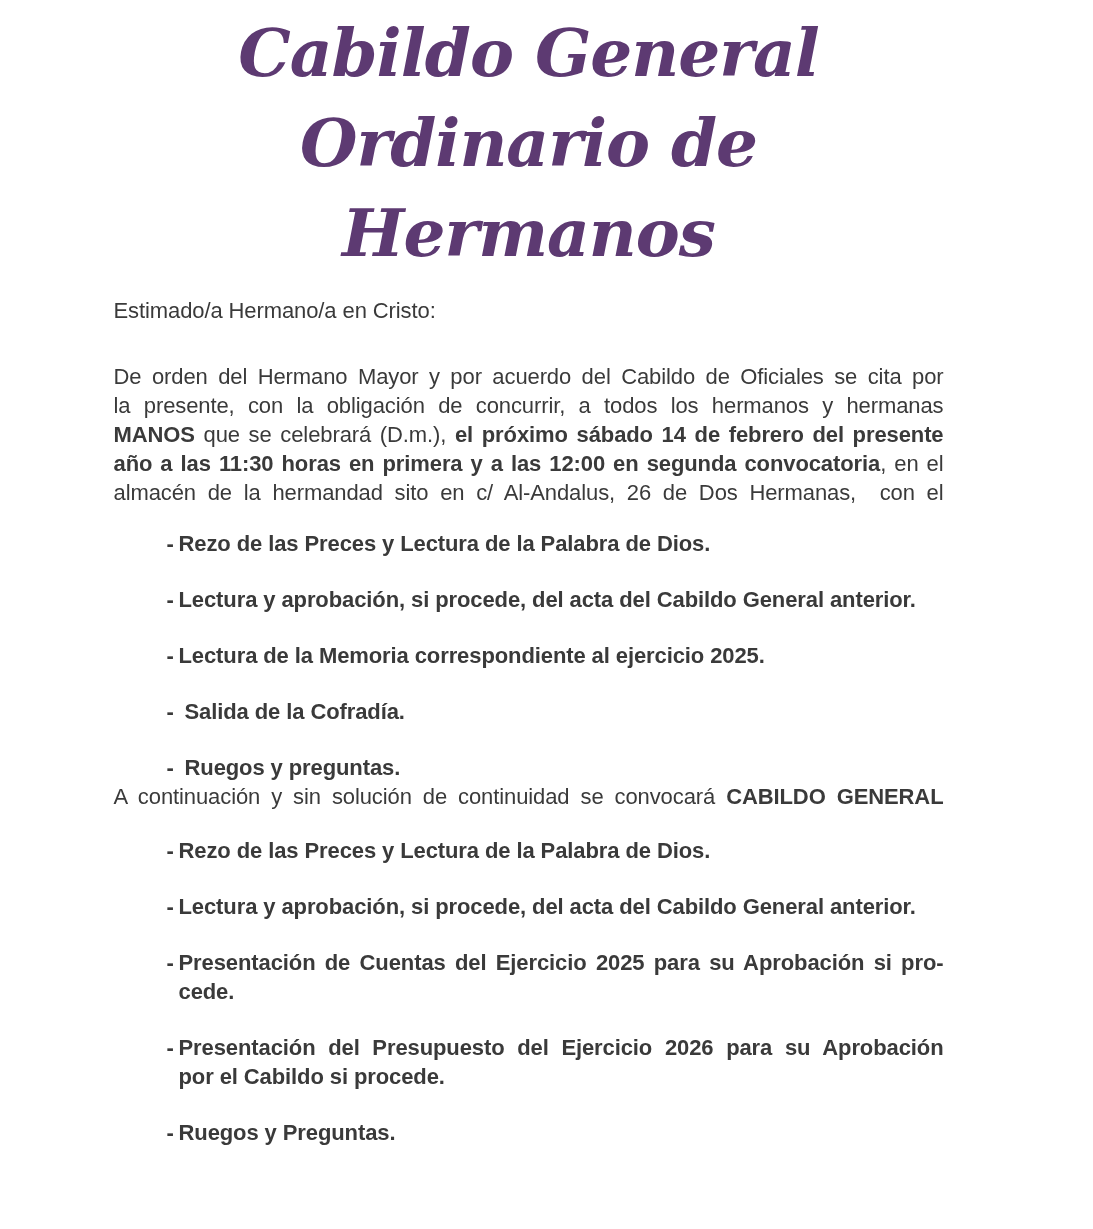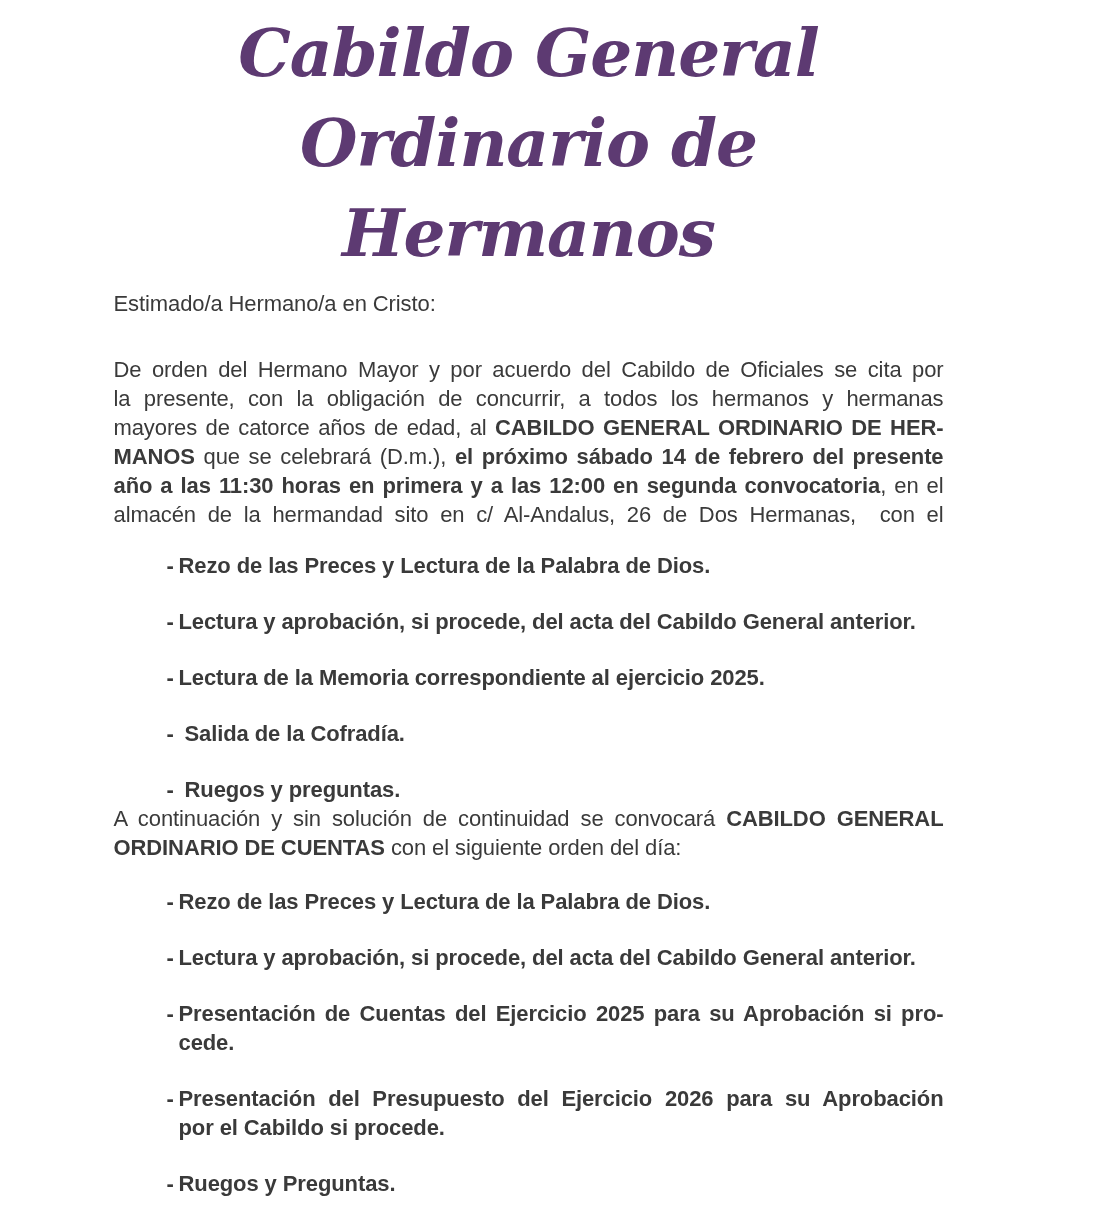--- a/index.html
+++ b/index.html
@@ -25,21 +25,21 @@
     margin: 0;
     text-align: center;
     font-family: "DejaVu Serif", "Liberation Serif", serif;
     font-style: italic;
     font-weight: 700;
     font-size: 66px;
     line-height: 90px;
     letter-spacing: -1px;
   }
   .title-line { display: block; }
-  .salutation { margin-top: 11px; }
+  .salutation { margin-top: 18px; }
   .paragraph { }
   .para-intro   { margin-top: 37px; }
   .para-cuentas { }
   .para-closing { margin-top: 14px; }
   .list-hermanos { margin-top: 22px; }
   .list-cuentas  { margin-top: 25px; }
   .line { white-space: normal; }
   .line.fill {
     text-align: justify;
     text-align-last: justify;
@@ -67,21 +67,20 @@
   <h1 class="doc-title" style="color: rgb(93, 58, 114);">
     <span class="title-line">Cabildo General</span>
     <span class="title-line">Ordinario de Hermanos</span>
   </h1>
 
   <div class="salutation">Estimado/a Hermano/a en Cristo:</div>
 
   <div class="paragraph para-intro">
       <div class="line fill"><span class="seg">De orden del Hermano Mayor y por acuerdo del Cabildo de Oficiales se cita por</span></div>
       <div class="line fill"><span class="seg">la presente, con la obligación de concurrir, a todos los hermanos y hermanas</span></div>
-      <div class="line fill"><span class="seg">mayores de catorce años de edad, al </span><span class="seg-b">CABILDO GENERAL ORDINARIO DE HER-</span></div>
       <div class="line fill"><span class="seg-b">MANOS</span><span class="seg"> que se celebrará (D.m.), </span><span class="seg-b">el próximo sábado 14 de febrero del presente</span></div>
       <div class="line fill"><span class="seg-b">año a las 11:30 horas en primera y a las 12:00 en segunda convocatoria</span><span class="seg">, en el</span></div>
       <div class="line fill"><span class="seg">almacén de la hermandad sito en c/ Al-Andalus, 26 de Dos Hermanas,&nbsp; con el</span></div>
     </div>
 
   <div class="list list-hermanos">
       <div class="item">
         <span class="dash">-</span>
         <div class="line"><span class="seg-b">Rezo de las Preces y Lectura de la Palabra de Dios.</span></div>
       </div>
@@ -98,21 +97,20 @@
         <div class="line"><span class="seg-b">&nbsp;Salida de la Cofradía.</span></div>
       </div>
       <div class="item">
         <span class="dash">-</span>
         <div class="line"><span class="seg-b">&nbsp;Ruegos y preguntas.</span></div>
       </div>
     </div>
 
   <div class="paragraph para-cuentas">
       <div class="line fill"><span class="seg">A continuación y sin solución de continuidad se convocará </span><span class="seg-b">CABILDO GENERAL</span></div>
-      <div class="line"><span class="seg-b">ORDINARIO DE CUENTAS</span><span class="seg"> con el siguiente orden del día:</span></div>
     </div>
 
   <div class="list list-cuentas">
       <div class="item">
         <span class="dash">-</span>
         <div class="line"><span class="seg-b">Rezo de las Preces y Lectura de la Palabra de Dios.</span></div>
       </div>
       <div class="item">
         <span class="dash">-</span>
         <div class="line"><span class="seg-b">Lectura y aprobación, si procede, del acta del Cabildo General anterior.</span></div>

